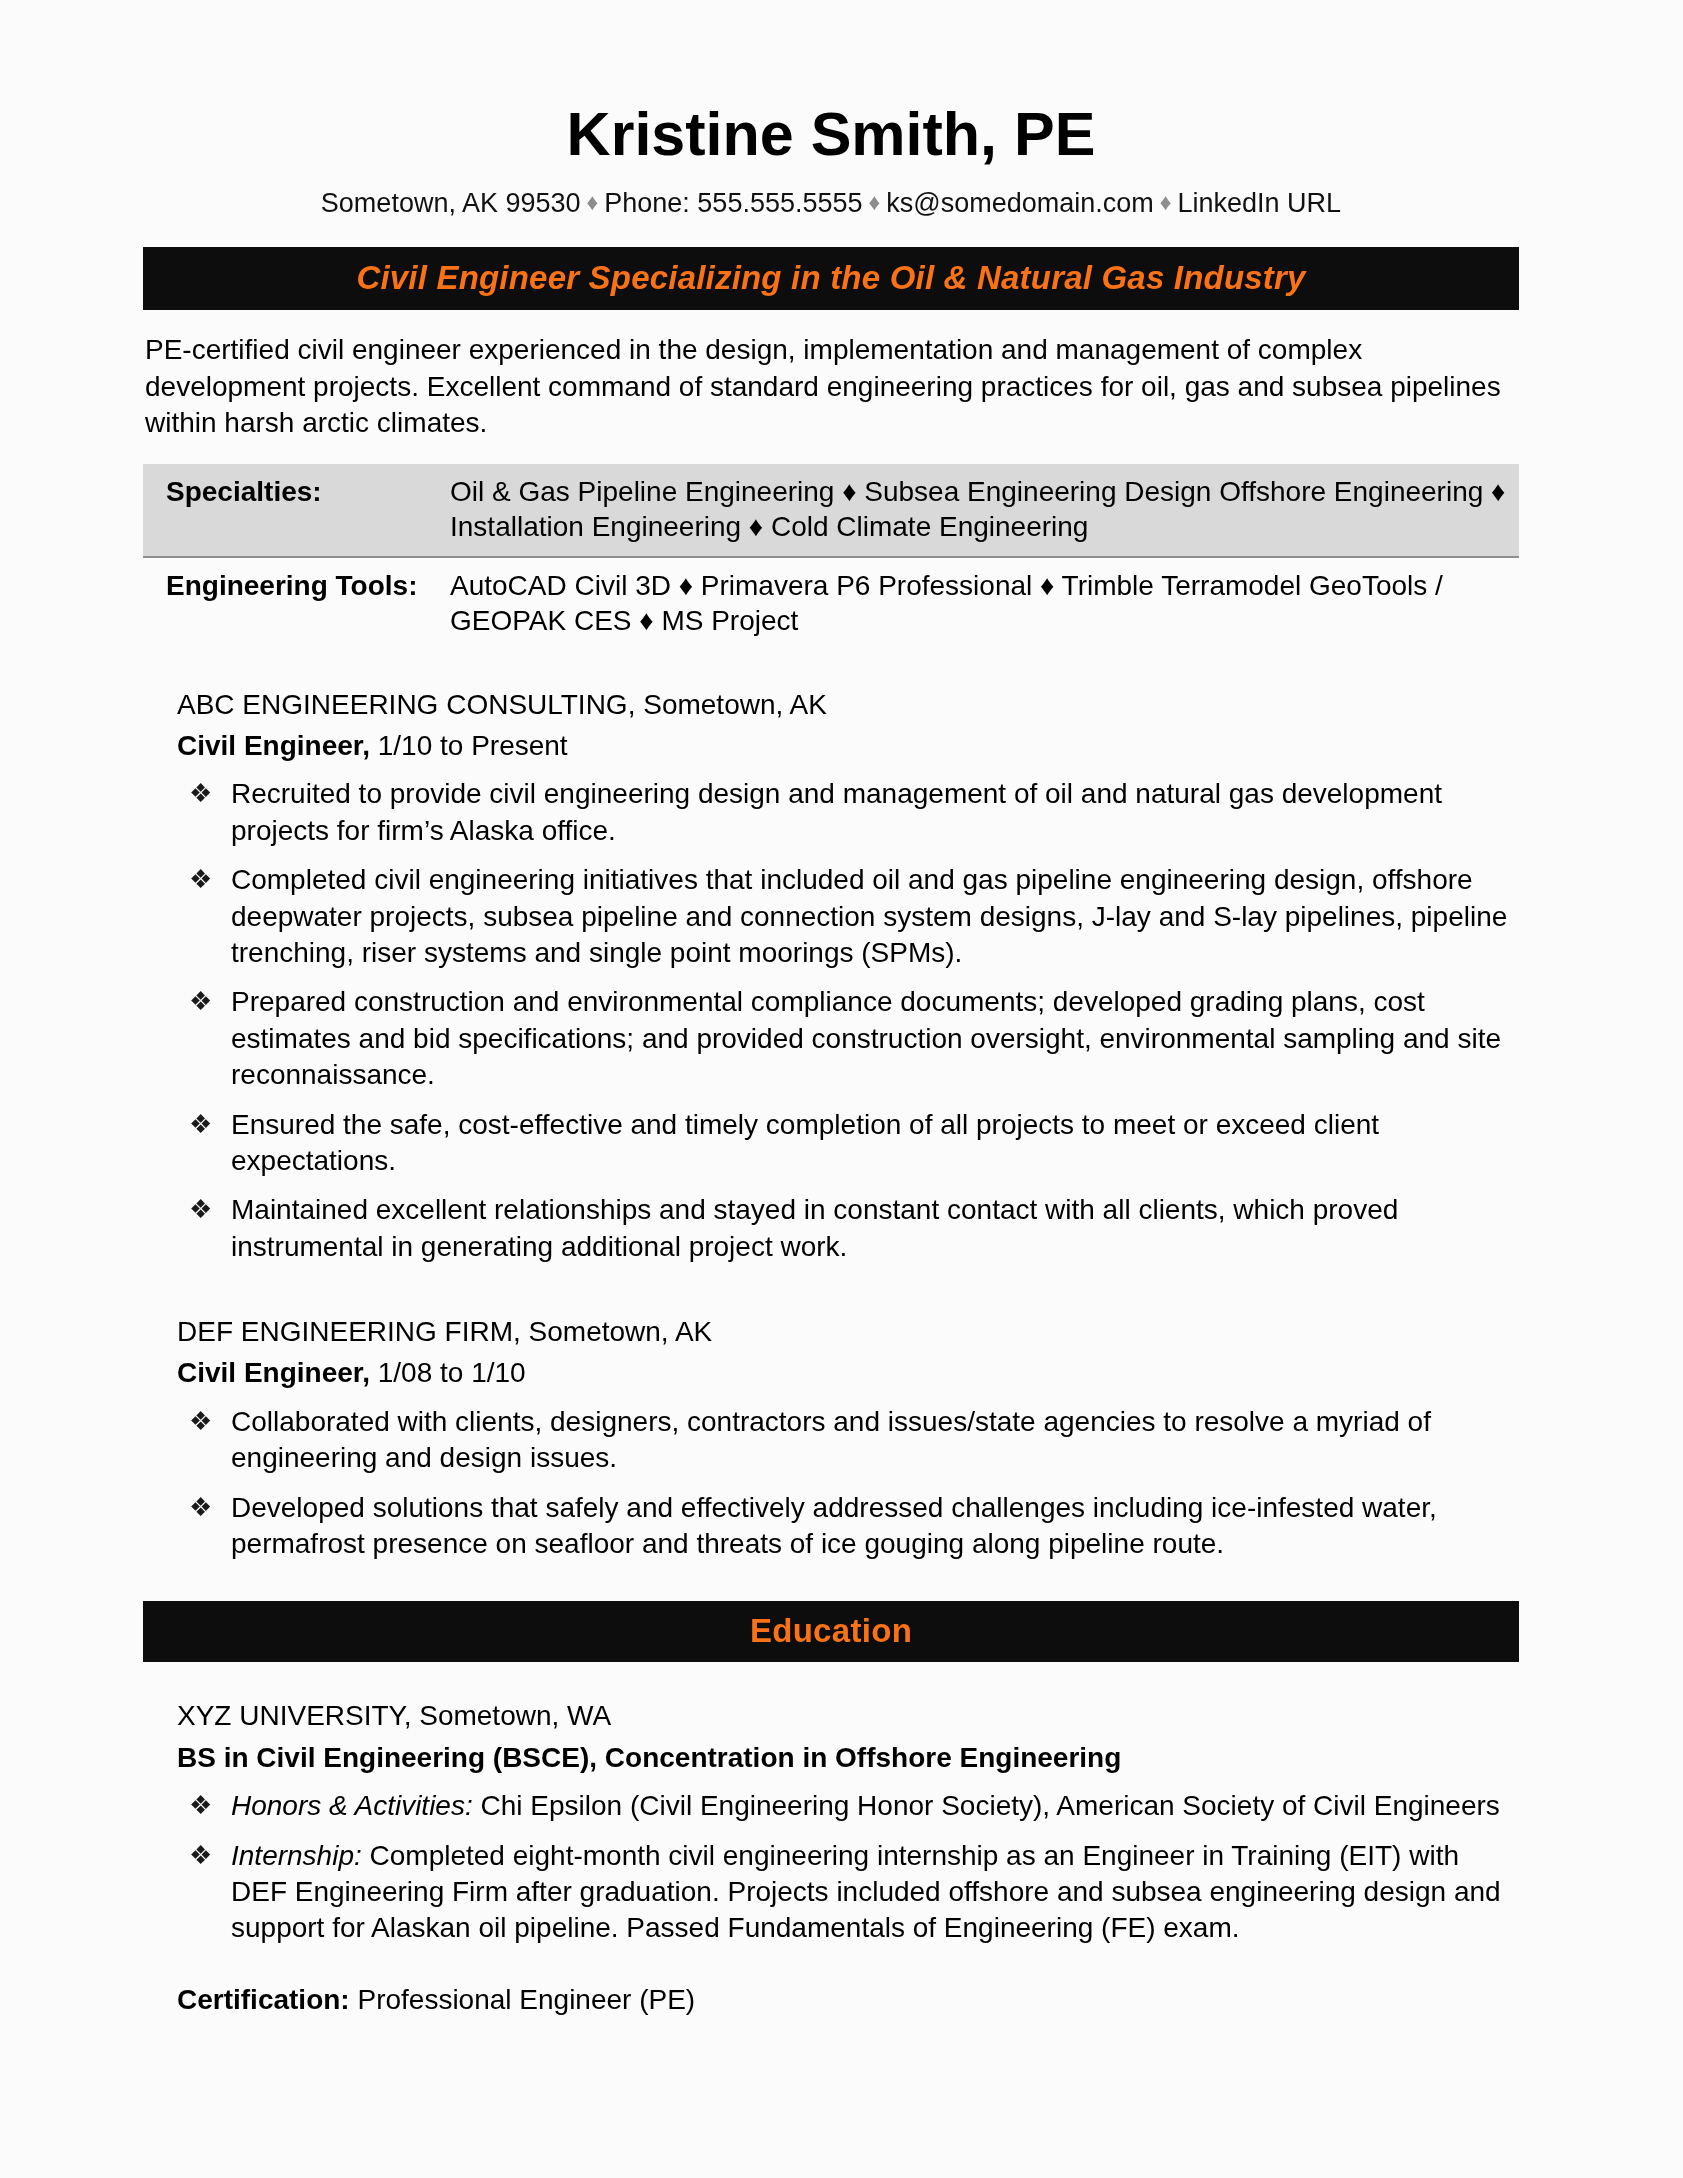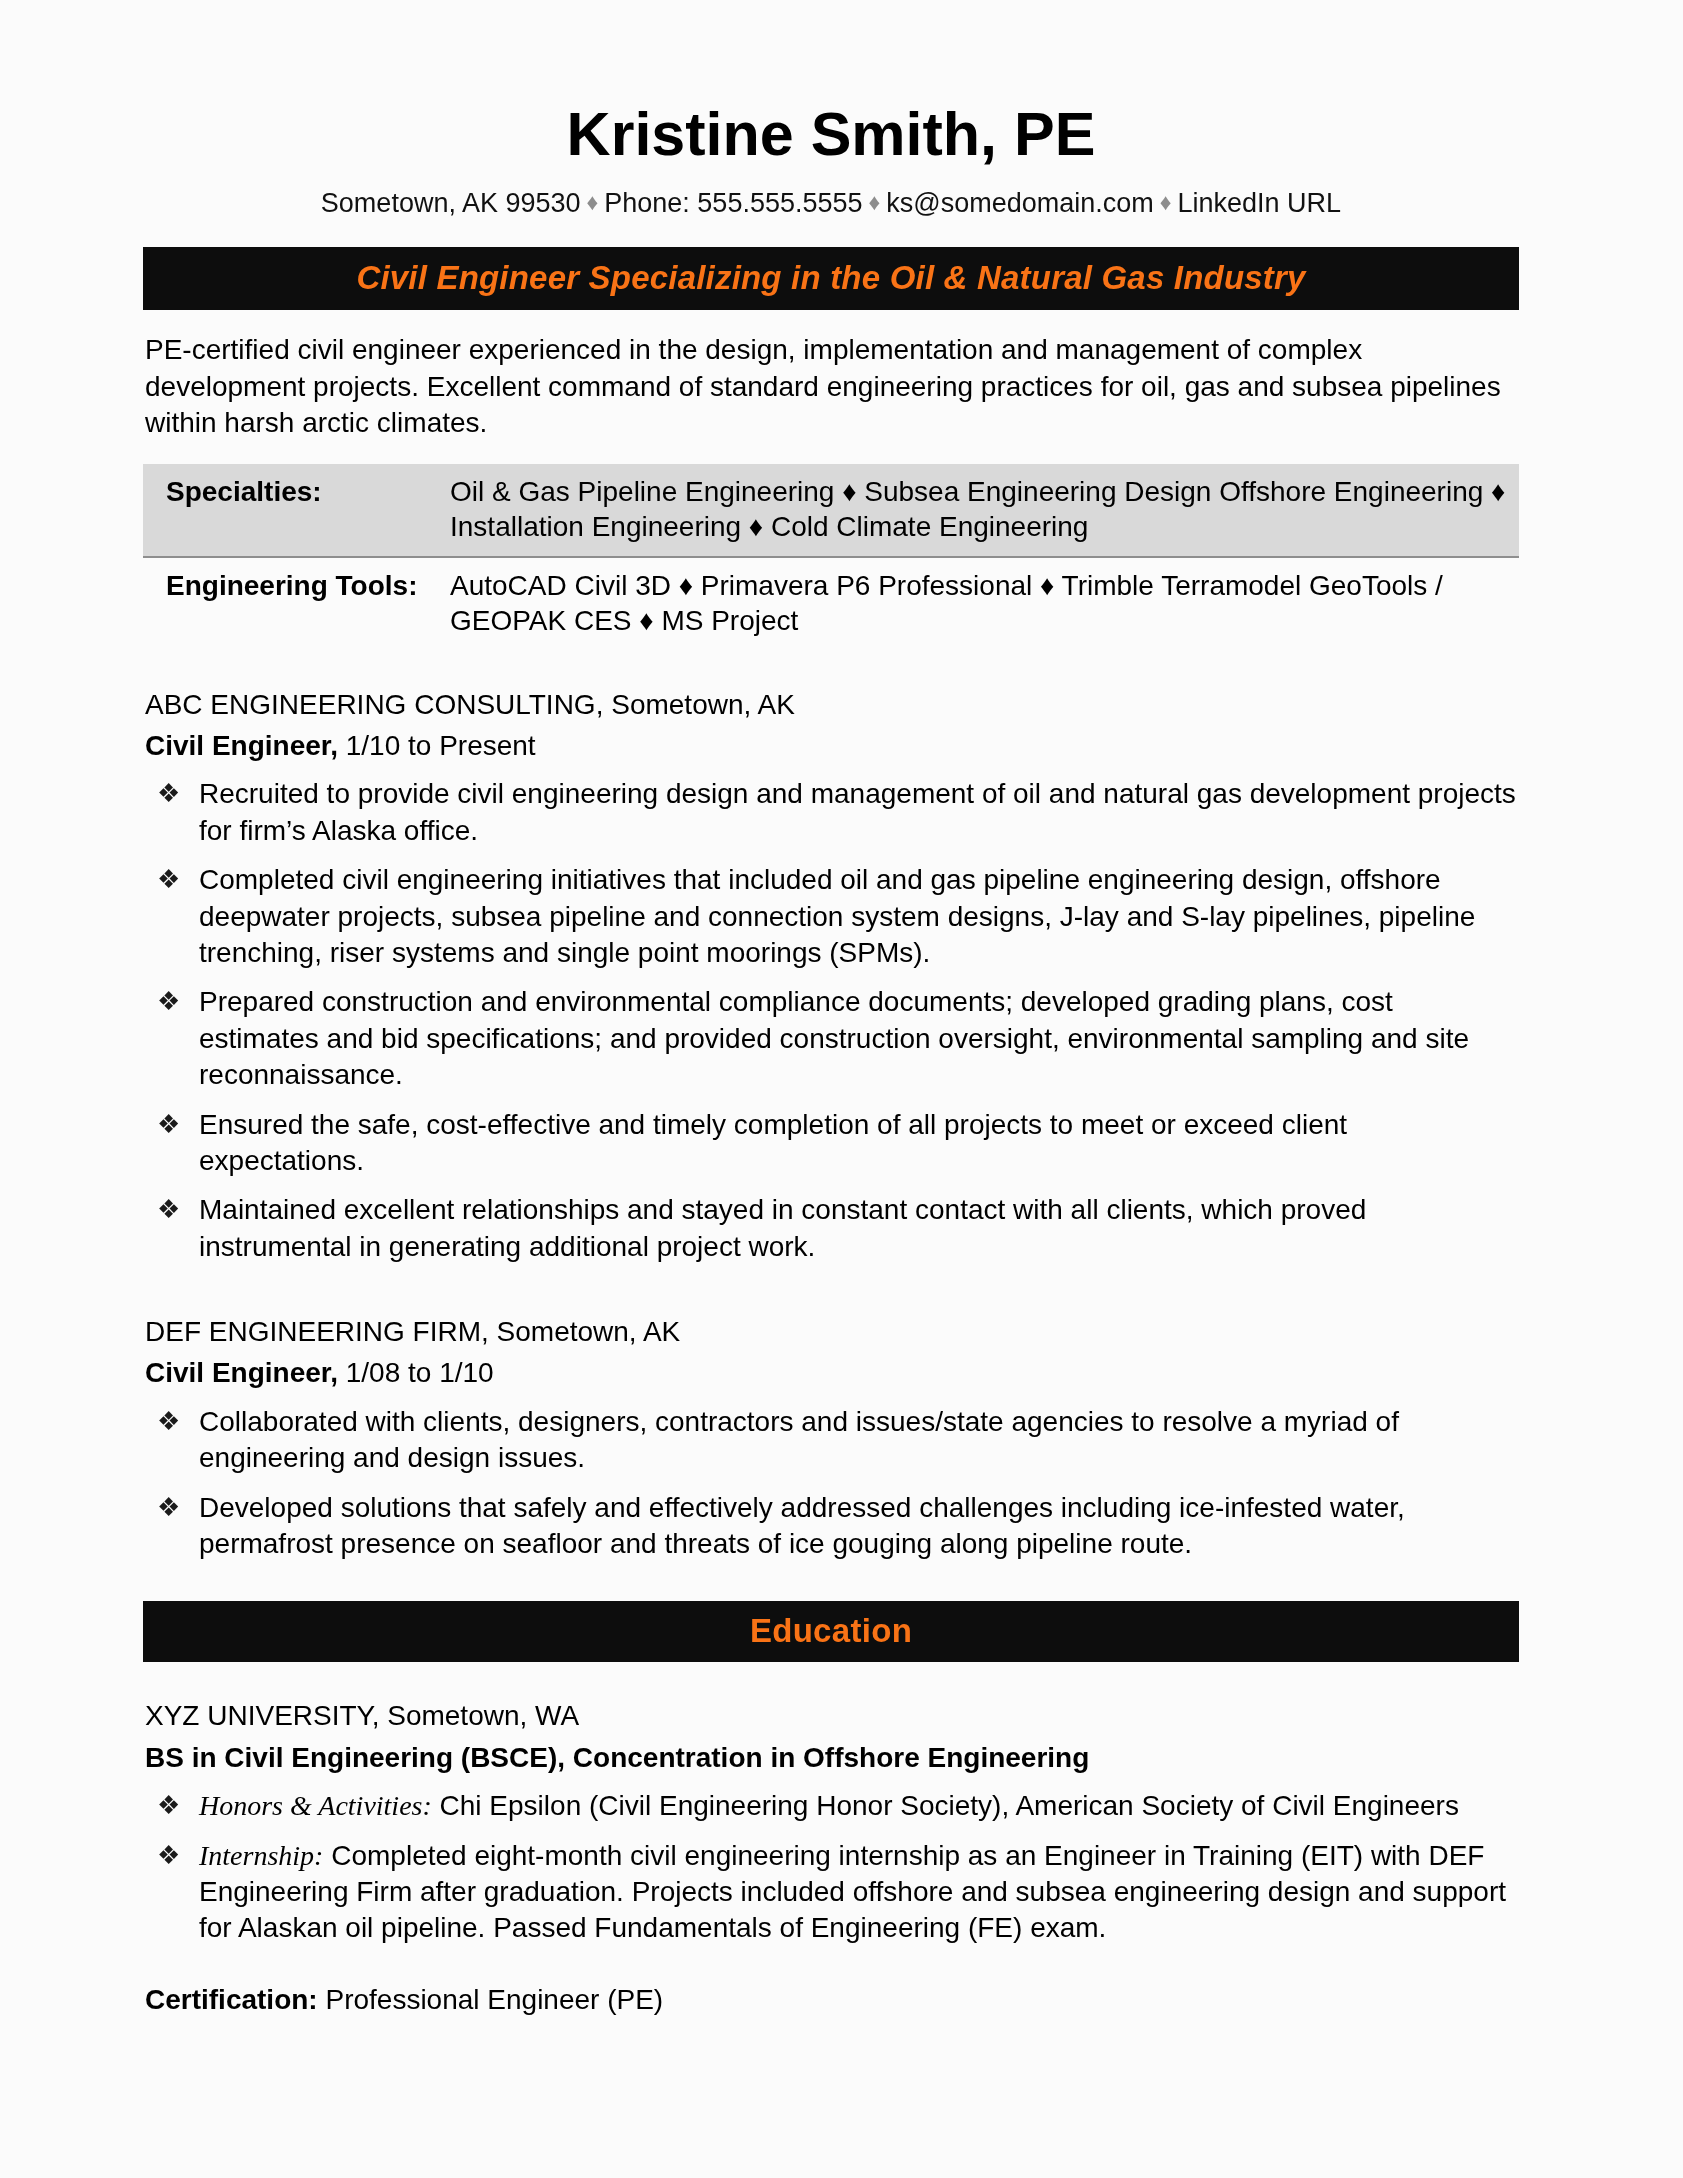--- a/index.html
+++ b/index.html
@@ -109,20 +109,21 @@
     font-weight: bold;
     padding-left: 23px;
   }
   .skills-table td.value {
     padding-right: 10px;
   }
 
   
   .job {
     padding-top: 36px;
+    margin-left: 32px;
   }
   .job-company {
     font-size: 28px;
     line-height: 1.30;
     margin: 0;
     padding-left: 2px;
   }
   .job-title {
     font-size: 28px;
     line-height: 1.30;
@@ -149,21 +150,20 @@
   ul.bullets li .bullet-glyph {
     position: absolute;
     left: 14px;
     top: 1px;
     font-size: 26px;
     color: #1a1a1a;
     line-height: 1.30;
   }
   ul.bullets li em {
     font-style: italic;
-    font-family: Liberation Serif, serif;
   }
 
   .section-gap { height: 26px; }
 
   .certification {
     font-size: 28px;
     line-height: 1.30;
     padding-top: 22px;
     padding-left: 2px;
   }

